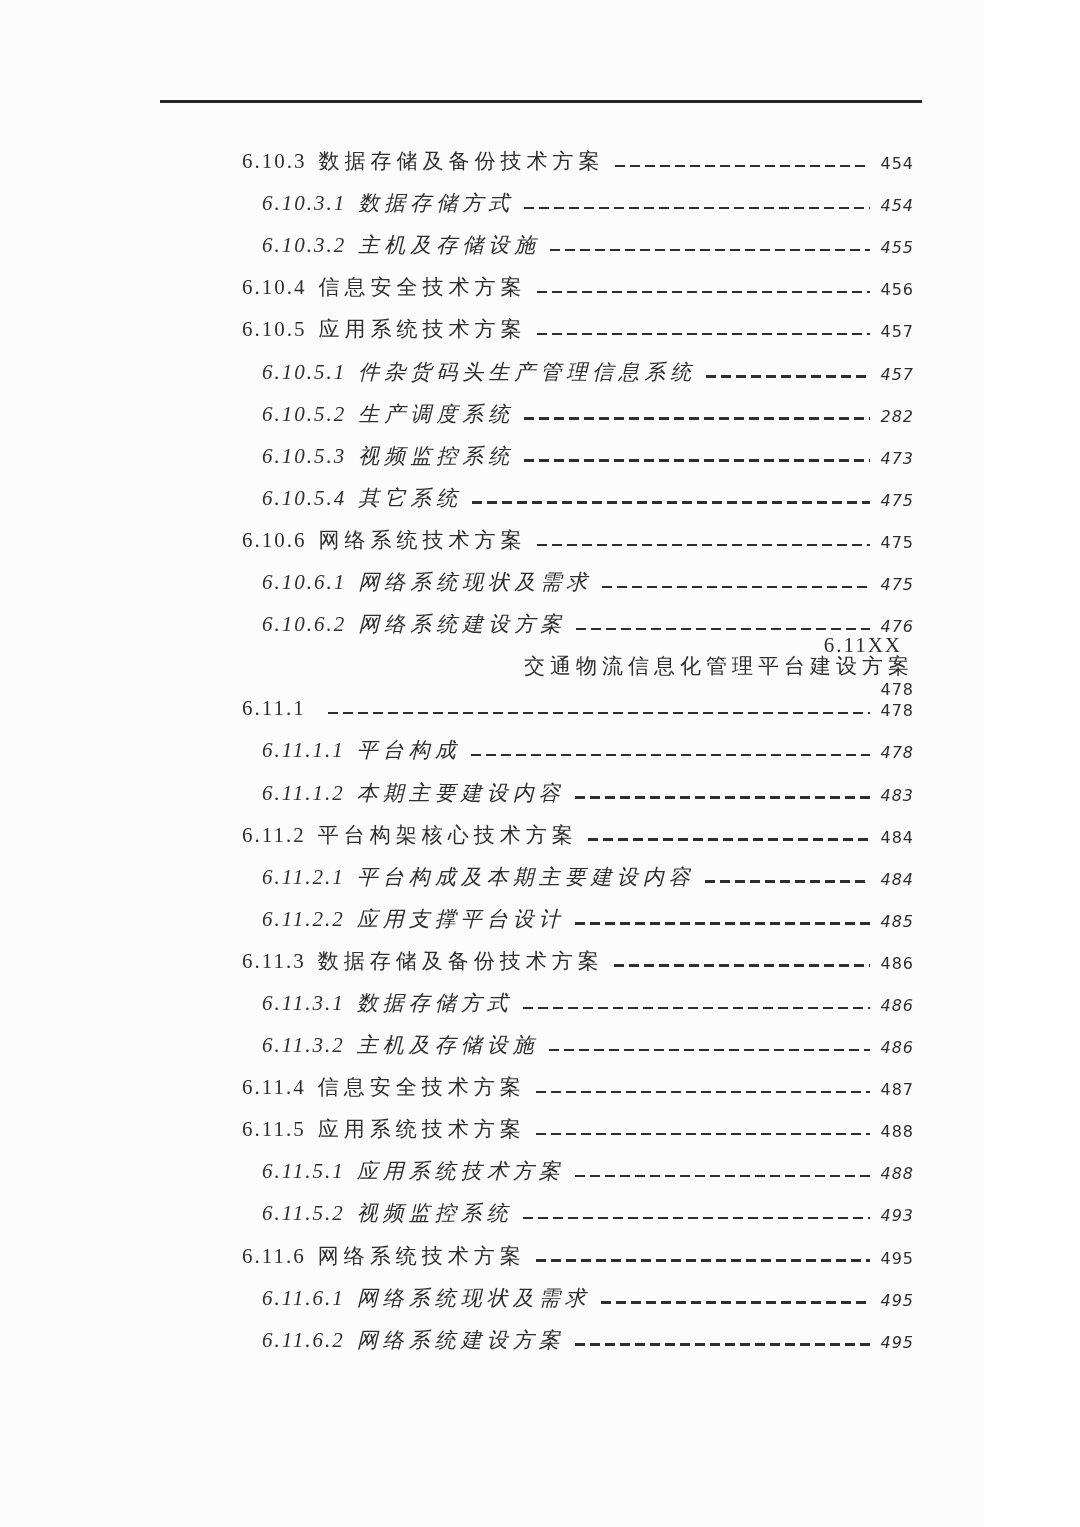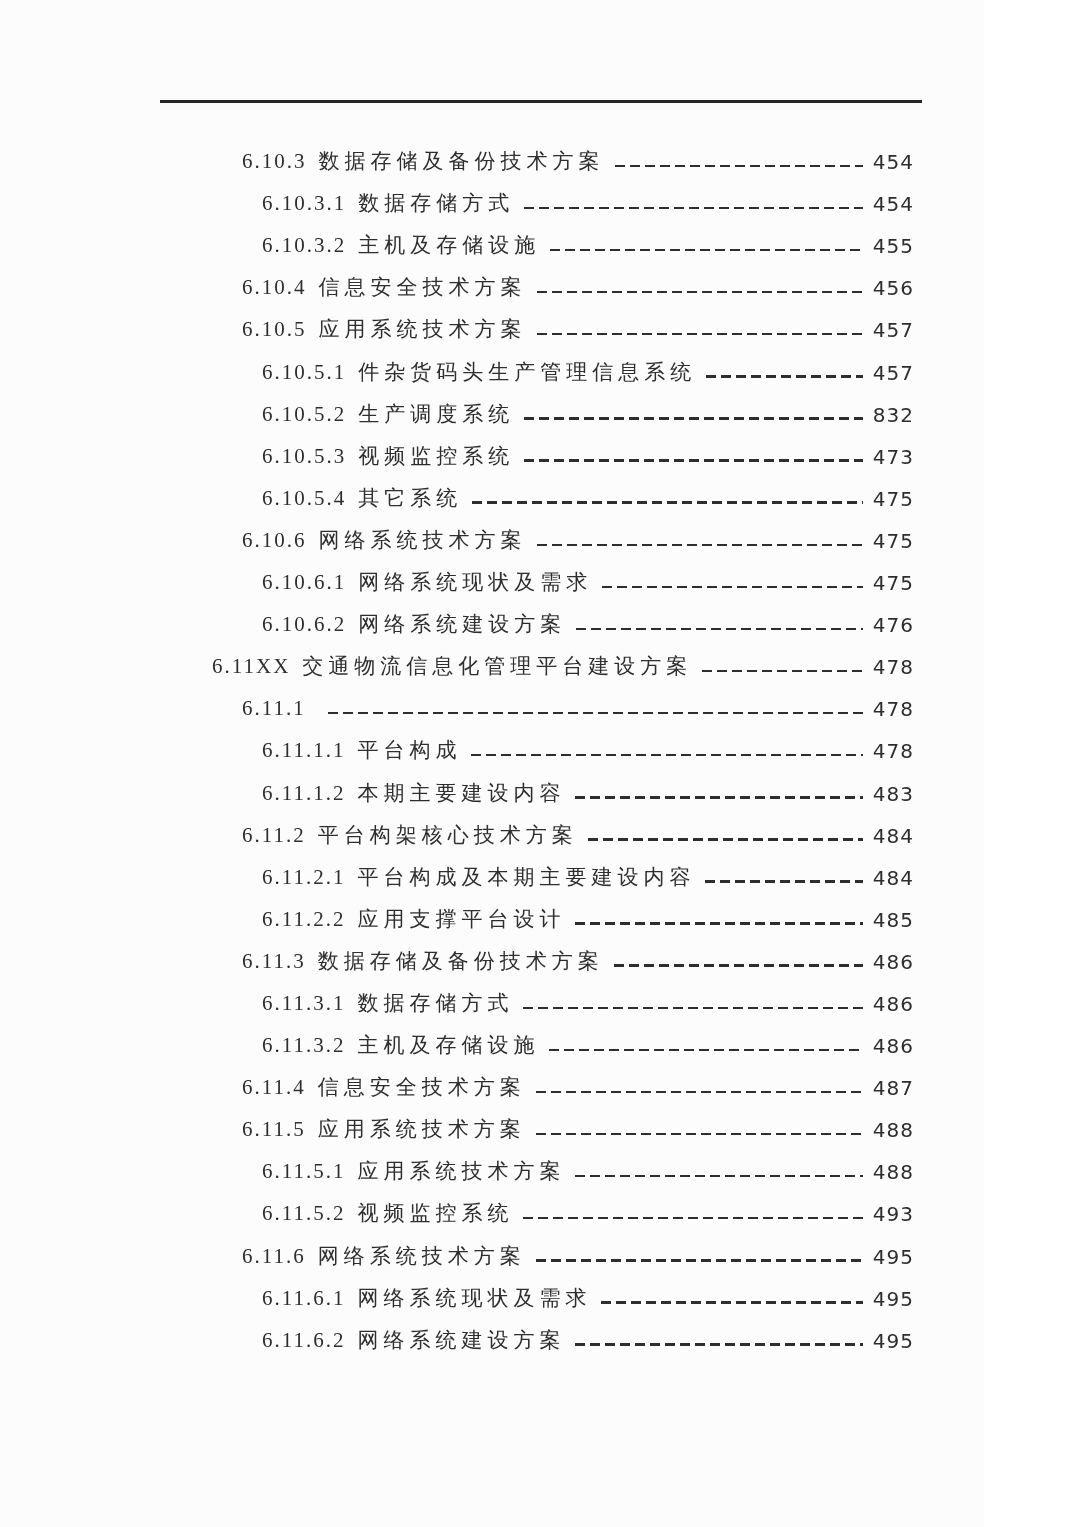--- a/index.html
+++ b/index.html
@@ -32,23 +32,23 @@
     width:702px;
   }
   .toc-row{
     display:flex;
     align-items:flex-end;
     height:42.1px;
     font-size:21px;
     line-height:1;
     white-space:nowrap;
   }
-  .toc-row.level-1{padding-left:0;}
+  .toc-row.level-1{padding-left:0;flex-direction:column;}
   .toc-row.level-2{padding-left:30px;}
-  .toc-row.level-3{padding-left:50px;}
+  .toc-row.level-3{padding-left:50px;font-style:italic;}
   .num{
     letter-spacing:2px;
     margin-right:12px;
     font-family:"Liberation Serif", serif;
   }
   .title{
     letter-spacing:5px;
   }
   .leader{
     flex:1 1 auto;
@@ -56,21 +56,21 @@
     height:2.4px;
     margin:0 10px 5px 10px;
     background:repeating-linear-gradient(
       to right,
       var(--ink) 0px, var(--ink) 10px,
       transparent 10px, transparent 15px
     );
   }
   .page-num{
     font-family:"DejaVu Sans", sans-serif;
-    font-size:20px;
+    font-size:16px;
     letter-spacing:1px;
   }
 </style>
 </head>
 <body>
 
 <div class="page">
   <div class="top-rule"></div>
   <div class="toc">
   <div class="toc-row level-2">
@@ -112,21 +112,21 @@
     <span class="num">6.10.5.1</span>
     <span class="title">件杂货码头生产管理信息系统</span>
     <span class="leader"></span>
     <span class="page-num">457</span>
   </div>
 
   <div class="toc-row level-3">
     <span class="num">6.10.5.2</span>
     <span class="title">生产调度系统</span>
     <span class="leader"></span>
-    <span class="page-num">832</span>
+    <span class="page-num">282</span>
   </div>
 
   <div class="toc-row level-3">
     <span class="num">6.10.5.3</span>
     <span class="title">视频监控系统</span>
     <span class="leader"></span>
     <span class="page-num">473</span>
   </div>
 
   <div class="toc-row level-3">

